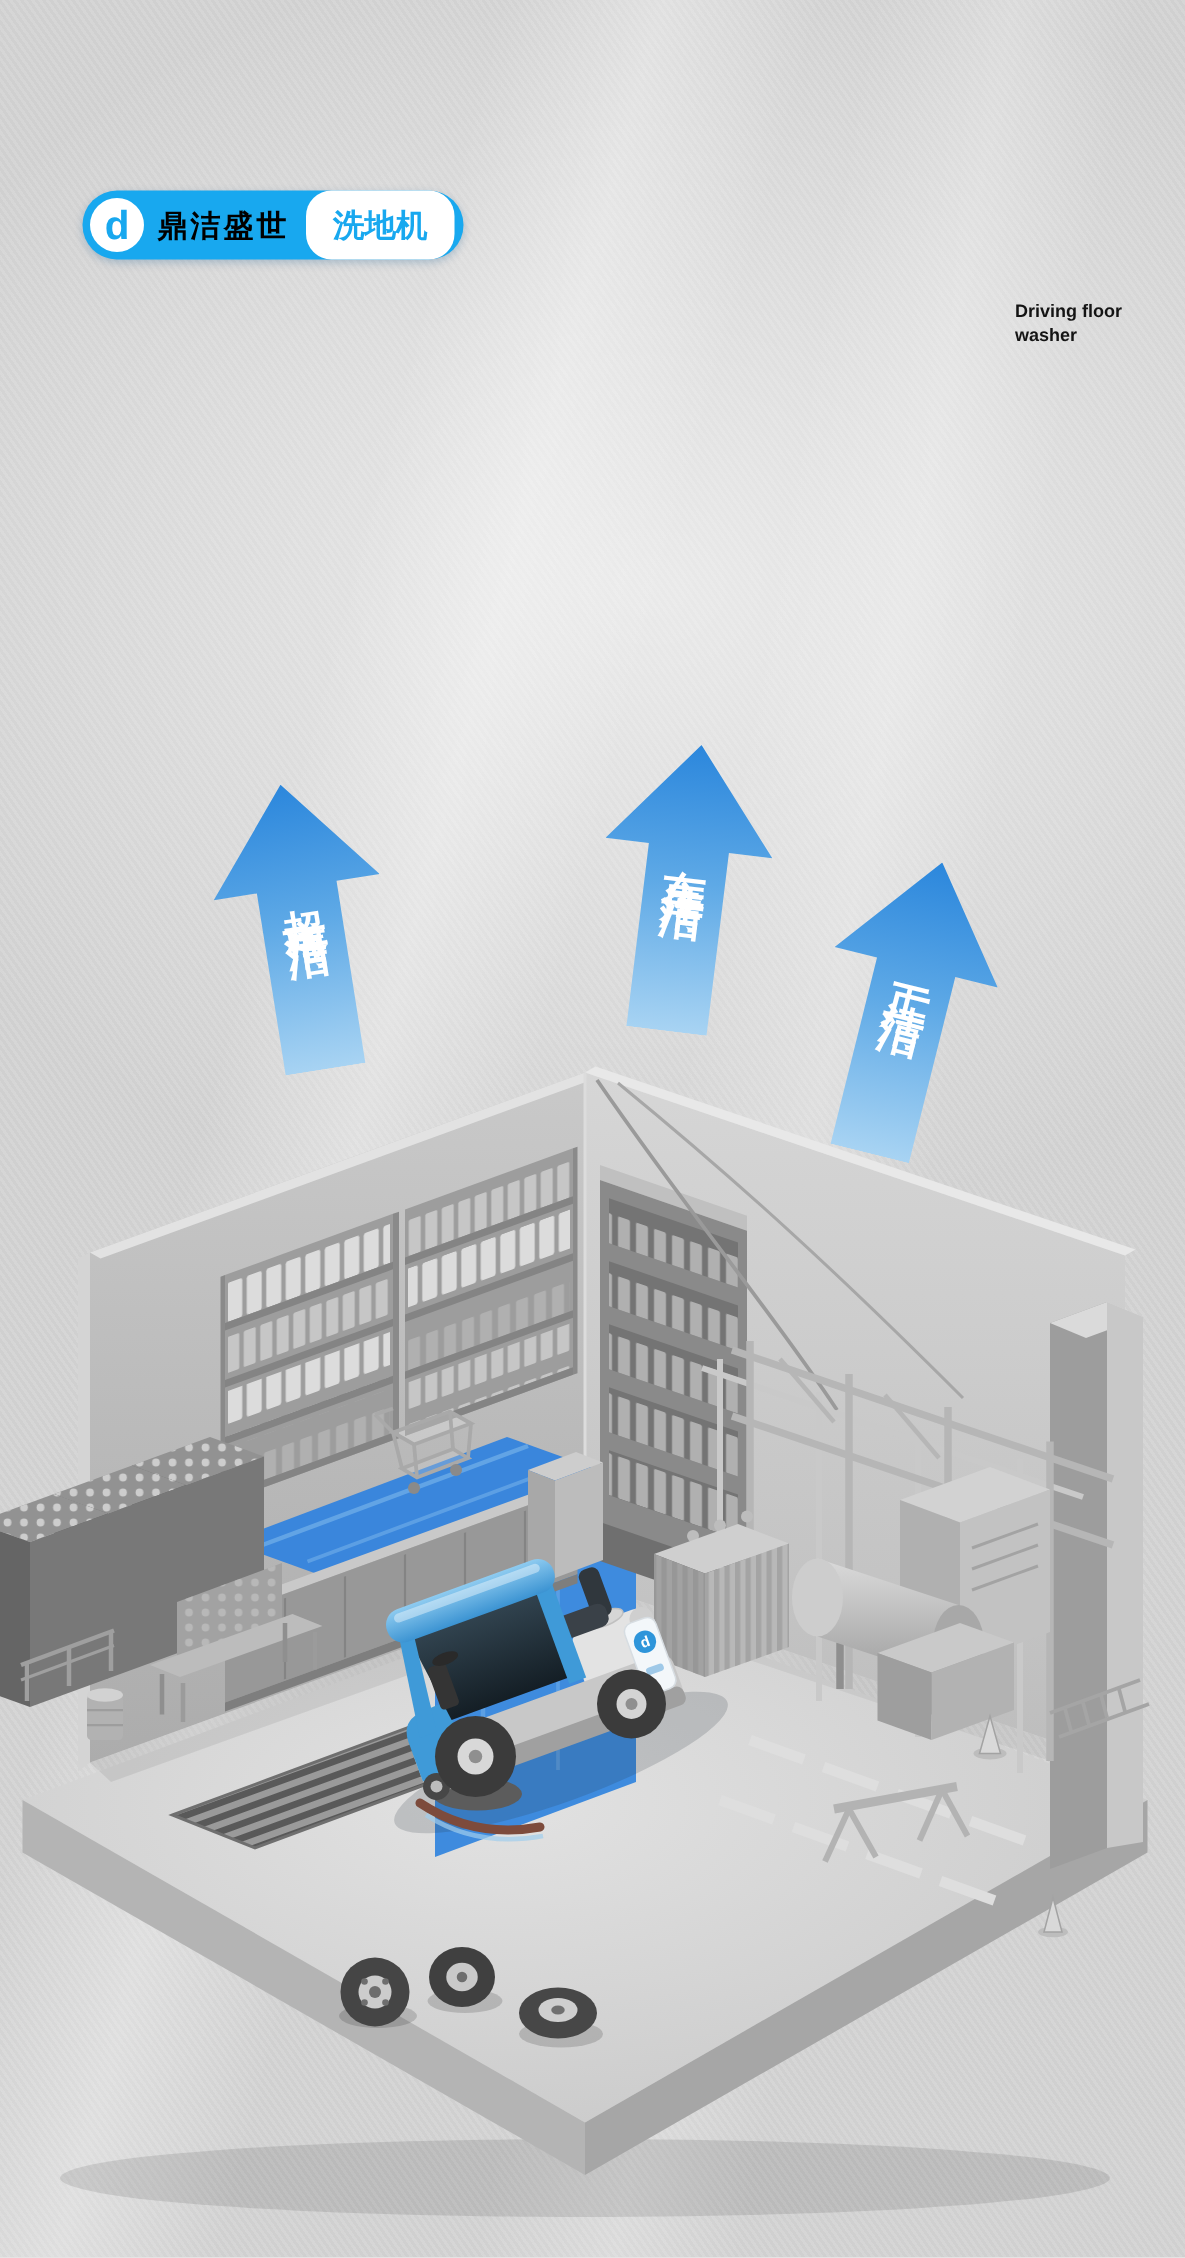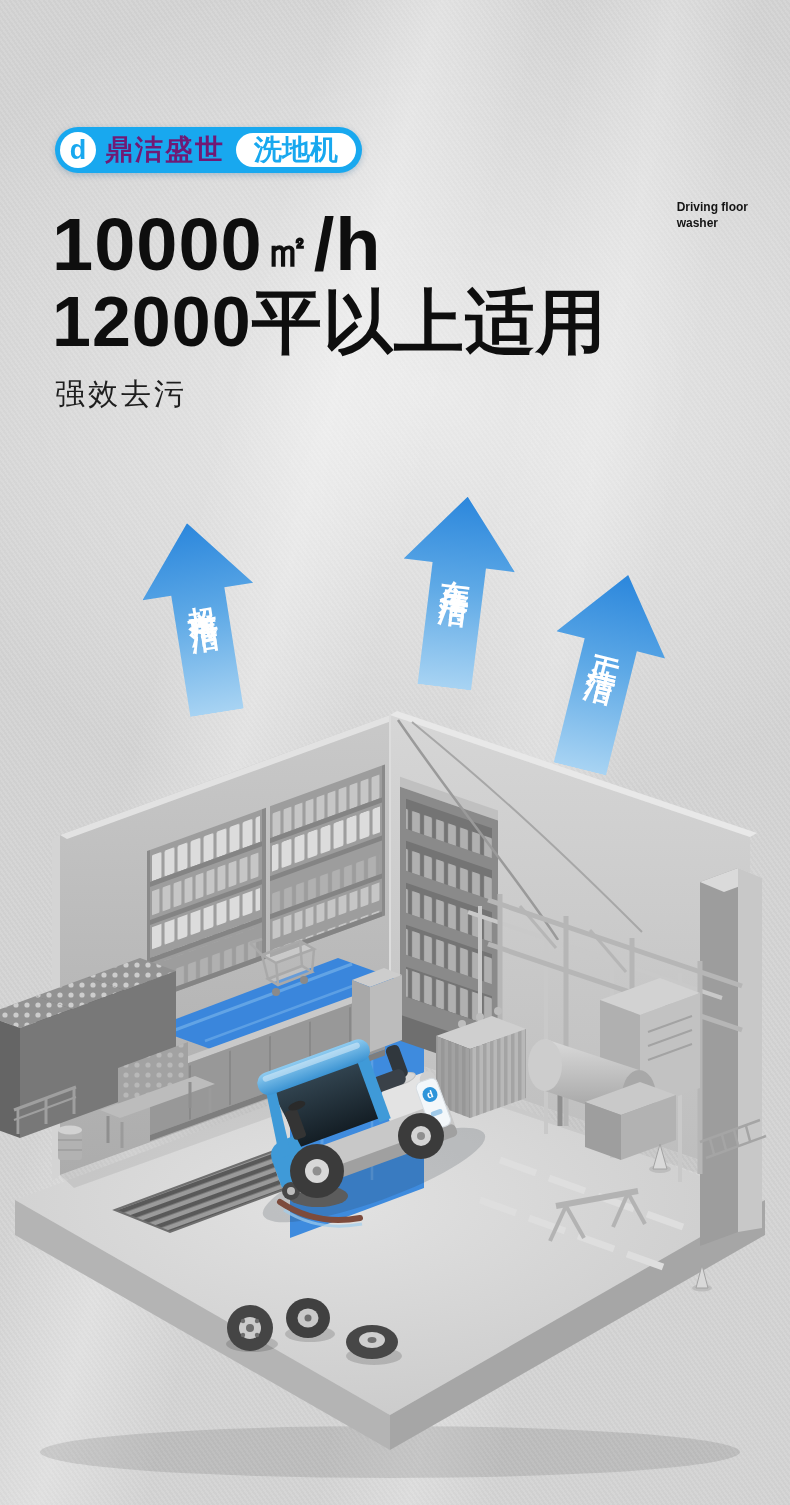--- a/index.html
+++ b/index.html
@@ -20,24 +20,24 @@
   
   .brand-badge{
     position:absolute;left:55px;top:127px;height:46px;z-index:3;
     background:#18a8ef;border-radius:23px;display:flex;align-items:center;
     padding:0 6px 0 5px;gap:9px;box-shadow:0 2px 6px rgba(0,80,140,.25);
   }
   .logo-circle{
     width:36px;height:36px;border-radius:50%;background:#ffffff;color:#18a8ef;
     font-weight:bold;font-size:27px;display:flex;align-items:center;justify-content:center;line-height:1;
   }
-  .brand-name{color:#701a75;font-size:28px;font-weight:700;letter-spacing:2px;white-space:nowrap;}
+  .brand-name{color:#000000;font-size:20px;font-weight:700;letter-spacing:2px;white-space:nowrap;}
   .tag-pill{
-    background:#ffffff;color:#18a8ef;height:34px;border-radius:17px;padding:0 18px;
-    font-size:28px;font-weight:700;display:flex;align-items:center;margin-left:2px;white-space:nowrap;
+    background:#ffffff;color:#18a8ef;height:46px;border-radius:17px;padding:0 18px;
+    font-size:21px;font-weight:700;display:flex;align-items:center;margin-left:2px;white-space:nowrap;
   }
   
   .corner-note{
     position:absolute;right:42px;top:200px;z-index:3;text-align:left;
     font-size:12px;font-weight:700;line-height:1.3;color:#141414;
   }
   
   .headline{position:absolute;left:52px;top:207px;z-index:3;color:#0e0e0e;font-weight:900;}
   .headline .line1{font-size:74px;line-height:1.04;letter-spacing:1px;white-space:nowrap;}
   .headline .line1 .unit{font-size:46px;position:relative;top:-4px;margin:0 2px;}
@@ -72,28 +72,21 @@
     </div>
     <div class="brand-name">鼎洁盛世</div>
     <div class="tag-pill">洗地机</div>
   </div>
 
   <div class="corner-note">
     <div>Driving floor</div>
     <div>washer</div>
   </div>
 
-  <div class="headline">
-    <div class="line1">
-      <span>10000</span><span class="unit">㎡</span><span>/h</span>
-    </div>
-    <div class="line2">12000平以上适用</div>
-  </div>
-
-  <div class="subtitle">强效去污</div>
+
 
   <div class="arrow arrow-1">
     <span class="arrow-label">超市清洁</span>
   </div>
   <div class="arrow arrow-2">
     <span class="arrow-label">车库清洁</span>
   </div>
   <div class="arrow arrow-3">
     <span class="arrow-label">工厂清洁</span>
   </div>

